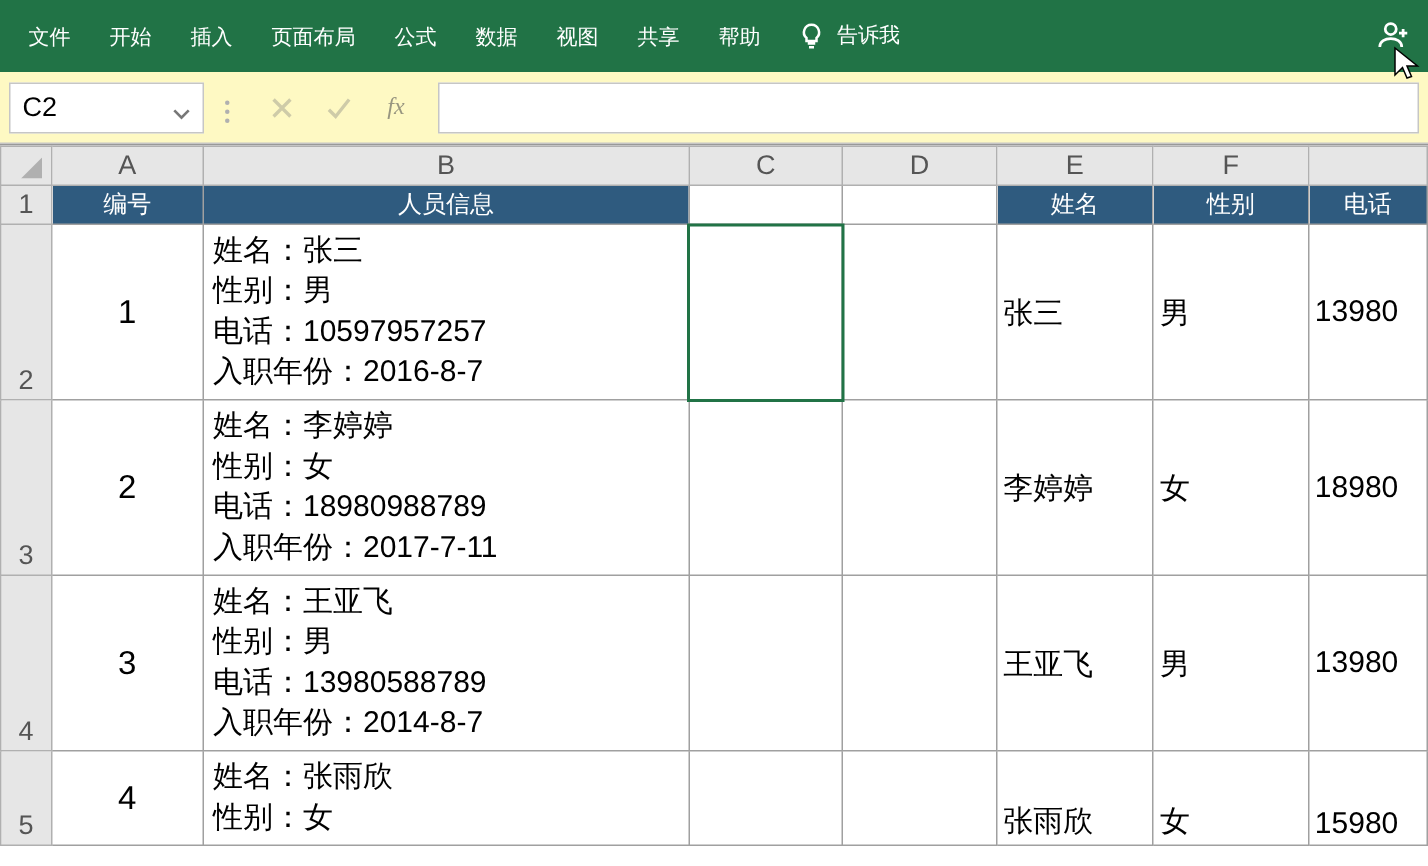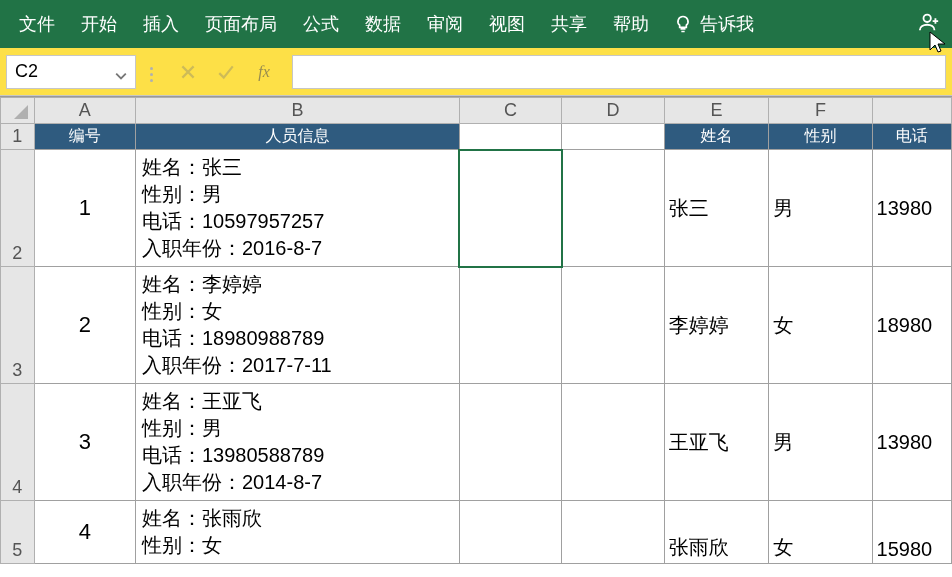--- a/index.html
+++ b/index.html
@@ -1,27 +1,27 @@
 <!DOCTYPE html>
 <html><head>
 <meta charset="utf-8">
 <style>
 * { margin:0; padding:0; box-sizing:border-box; font-family:"Microsoft YaHei","Segoe UI",sans-serif; }
 html,body { width:952px; height:577px; overflow:hidden; background:#fff; }
 
 
-.ribbon { background:#217346; height:48px; display:flex; align-items:center; padding:0 6px; color:#fff; font-size:18px; }
+.ribbon { background:#217346; height:48px; display:flex; align-items:center; padding:0 6px; color:#fff; font-size:14px; }
 .ribbon .tab { padding:0 13px; height:48px; line-height:48px; cursor:pointer; white-space:nowrap; }
 .ribbon .spacer { flex:1; }
 .ribbon .icon { width:22px; height:22px; display:inline-flex; align-items:center; justify-content:center; margin-right:6px;}
 .ribbon .tell { display:flex; align-items:center; padding:0 10px; cursor:pointer;}
 .ribbon .share-person { padding:0 6px; }
 
 
-.fbar { height:48px; display:flex; align-items:center; border-bottom:1px solid #c6c6c6; padding:4px 6px; gap:6px; background:#fde047;}
+.fbar { height:48px; display:flex; align-items:center; border-bottom:1px solid #c6c6c6; padding:4px 6px; gap:6px; background:#fef9c3;}
 .namebox { width:130px; height:34px; border:1px solid #c6c6c6; display:flex; align-items:center; padding:0 8px; font-size:18px; background:#fff; position:relative;}
 .namebox .dd { margin-left:auto; width:12px; height:12px; }
 .btngrp { display:flex; align-items:center; gap:2px; padding:0 4px;}
 .btngrp .b { width:36px; height:34px; display:flex; align-items:center; justify-content:center; border:none; background:transparent; cursor:pointer; opacity:.35;}
 .btngrp .b.fx { opacity:.6; font-style:italic; font-family:"Times New Roman",serif; font-size:16px; color:#555;}
 .btngrp svg { width:18px; height:18px; }
 .fxinput { flex:1; height:34px; border:1px solid #c6c6c6; padding:0 8px; font-size:18px; background:#fff;}
 .vdots { width:18px; display:flex; flex-direction:column; align-items:center; gap:3px; padding-top:6px;}
 .vdots span{ width:3px;height:3px;background:#b0b0b0;border-radius:50%;}
 
@@ -47,21 +47,20 @@
 </head>
 <body>
 
 <div class="ribbon">
   <div class="tab">文件</div>
   <div class="tab">开始</div>
   <div class="tab">插入</div>
   <div class="tab">页面布局</div>
   <div class="tab">公式</div>
   <div class="tab">数据</div>
-  <div class="tab">审阅</div>
   <div class="tab">视图</div>
   <div class="tab">共享</div>
   <div class="tab">帮助</div>
   <div class="tell">
     <span class="icon">
       <svg viewBox="0 0 24 24" width="20" height="20" fill="none" stroke="#fff" stroke-width="2">
           <path d="M9 18h6M10 21h4M12 3a6 6 0 00-4 10.5V16h8v-2.5A6 6 0 0012 3z"></path>
         </svg>
     </span>
     <span>告诉我</span>

